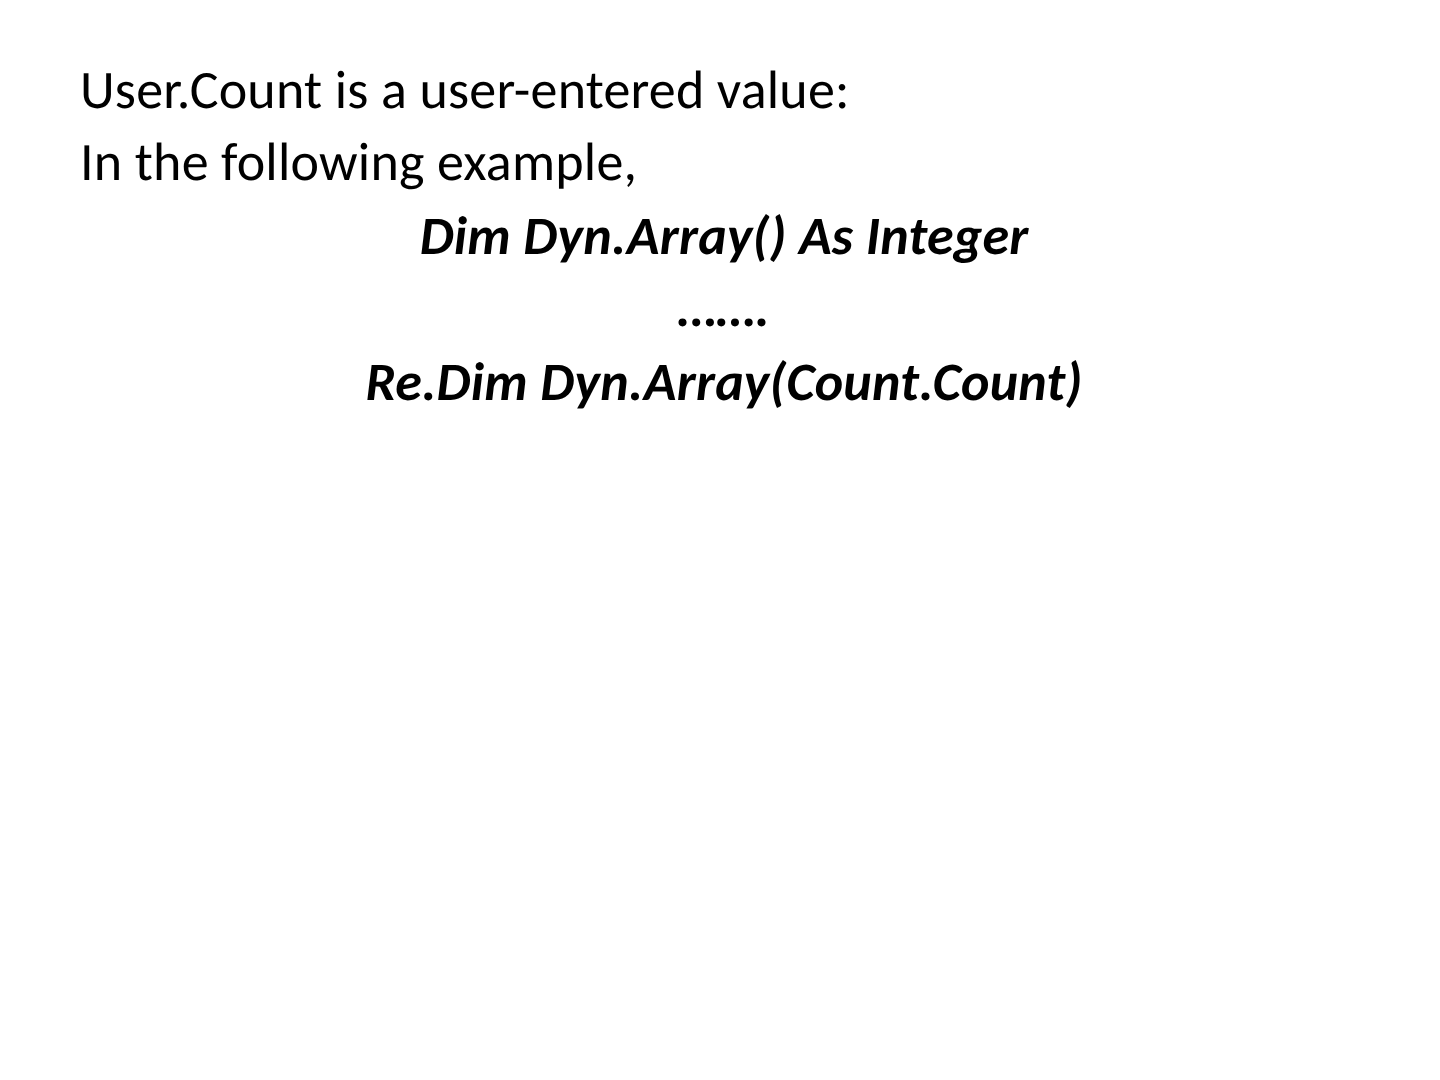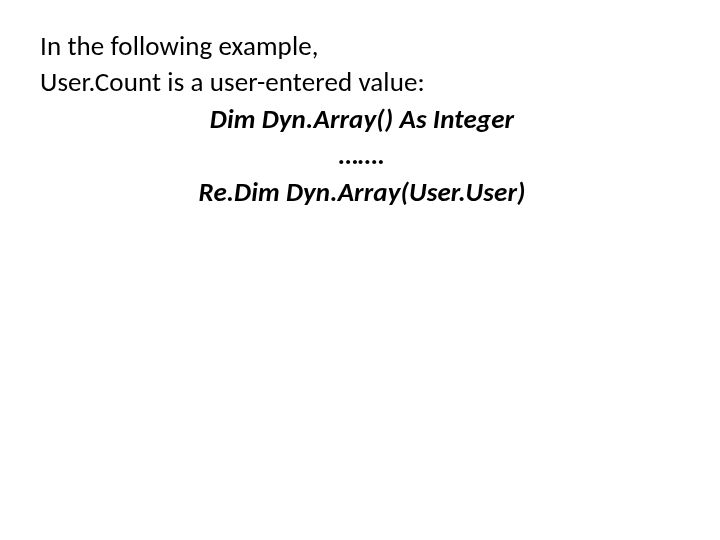--- a/index.html
+++ b/index.html
@@ -30,18 +30,18 @@
   .code {
     font-weight: 700;
     font-style: italic;
     text-align: center;
   }
 </style>
 </head>
 <body>
 
 <div class="slide">
+  <div class="line normal">User.Count is a user-entered value:</div>
   <div class="line normal">In the following example,</div>
-  <div class="line normal">User.Count is a user-entered value:</div>
   <div class="line code">Dim Dyn.Array() As Integer</div>
   <div class="line code">…….</div>
-  <div class="line code">Re.Dim Dyn.Array(User.User)</div>
+  <div class="line code">Re.Dim Dyn.Array(Count.Count)</div>
 </div>
 
 </body></html>

